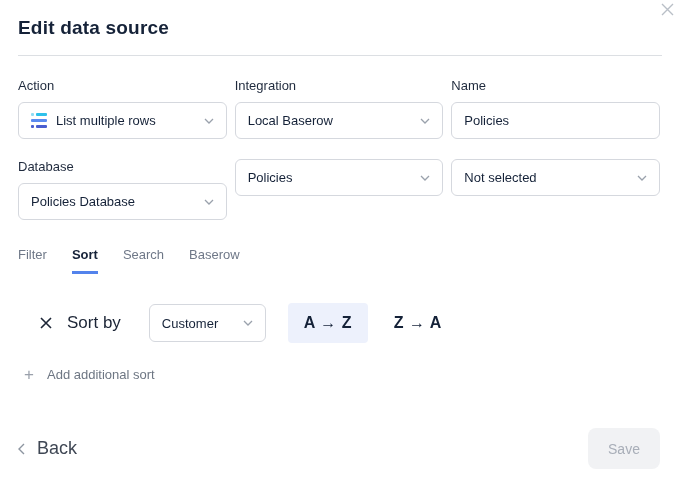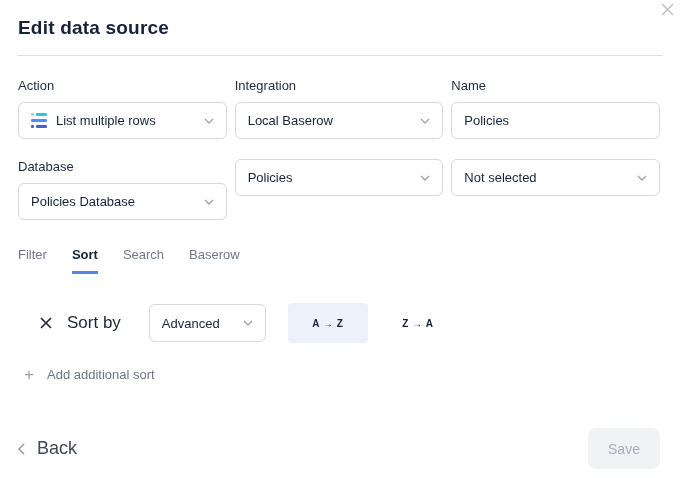--- a/index.html
+++ b/index.html
@@ -43,21 +43,21 @@
     border-bottom:3px solid transparent; }
   .tab.active { color:#152238; font-weight:600; border-bottom-color:#5383ec; }
 
   
   .sort-row { display:flex; align-items:center; margin-top:29px; padding-left:38px; }
   .remove-sort { width:16px; height:16px; cursor:pointer; display:flex;
     align-items:center; justify-content:center; }
   .sort-by { font-size:17px; color:#1c2536; margin-left:13px; }
   .sort-field { width:117px; height:38px; margin-left:28px; }
   .dir-btn { height:40px; width:80px; display:flex; align-items:center; justify-content:center;
-    font-size:10px; font-weight:700; color:#152238; border-radius:4px; cursor:pointer;
+    font-size:16px; font-weight:700; color:#152238; border-radius:4px; cursor:pointer;
     letter-spacing:.5px; }
   .dir-asc { margin-left:22px; background:#edf1fc; }
   .dir-desc { margin-left:10px; background:transparent; }
 
   .add-sort { display:flex; align-items:center; margin-top:23px; padding-left:24px;
     cursor:pointer; }
   .plus-icon { color:#9aa0ab; font-size:17px; line-height:1; width:14px; }
   .add-sort-label { font-size:13px; color:#6d7683; margin-left:9px; }
 
   
@@ -172,21 +172,21 @@
   </div>
 
   <div class="sort-row">
     <div class="remove-sort">
       <svg width="12" height="12" viewBox="0 0 12 12">
           <path d="M1 1 L11 11 M11 1 L1 11" stroke="#1c2536" stroke-width="1.6" fill="none"></path>
         </svg>
     </div>
     <div class="sort-by">Sort by</div>
     <div class="control sort-field">
-      <span class="value">Advanced</span>
+      <span class="value">Customer</span>
       <span class="chev">
         <svg width="10" height="6" viewBox="0 0 10 6">
             <path d="M1 1 L5 5 L9 1" stroke="#9aa1ac" stroke-width="1.3" fill="none"></path>
           </svg>
       </span>
     </div>
     <div class="dir-btn dir-asc">A → Z</div>
     <div class="dir-btn dir-desc">Z → A</div>
   </div>
 

